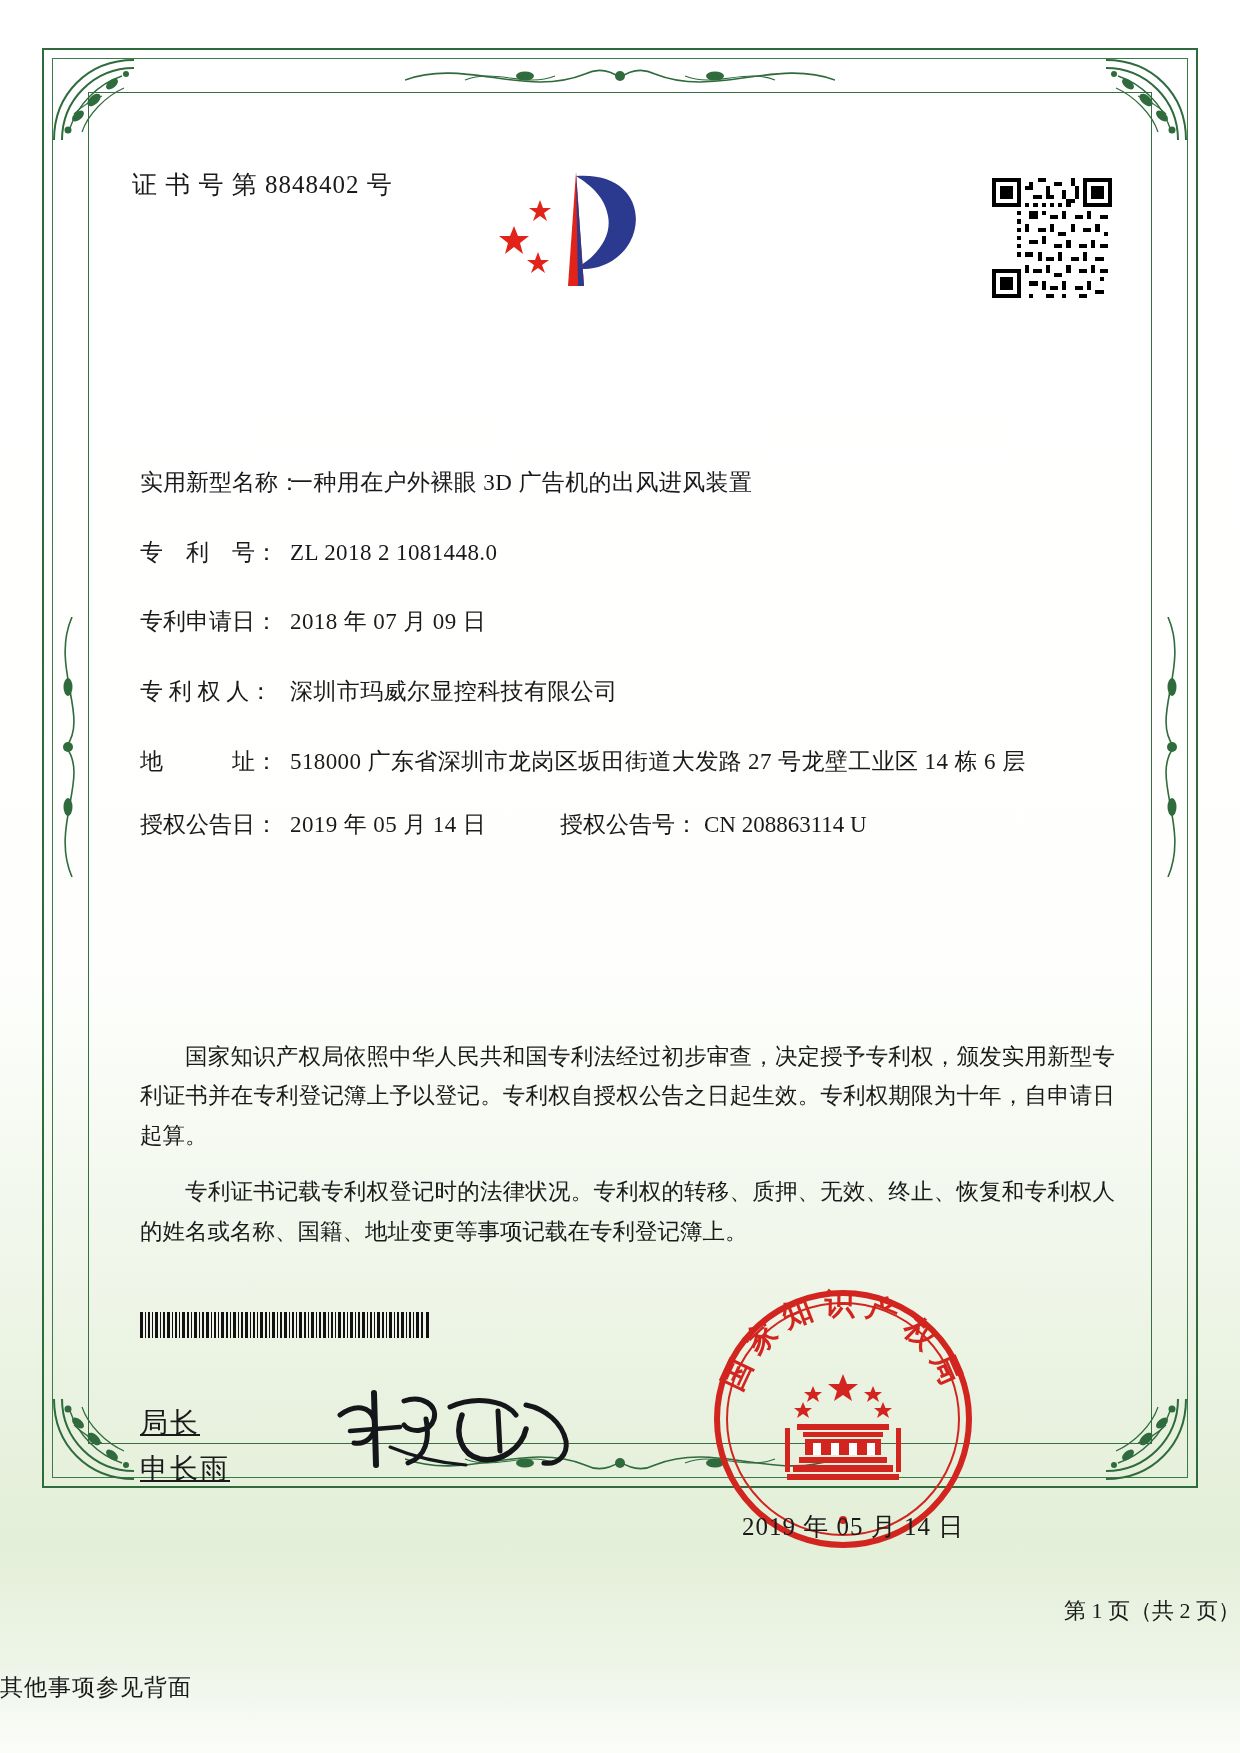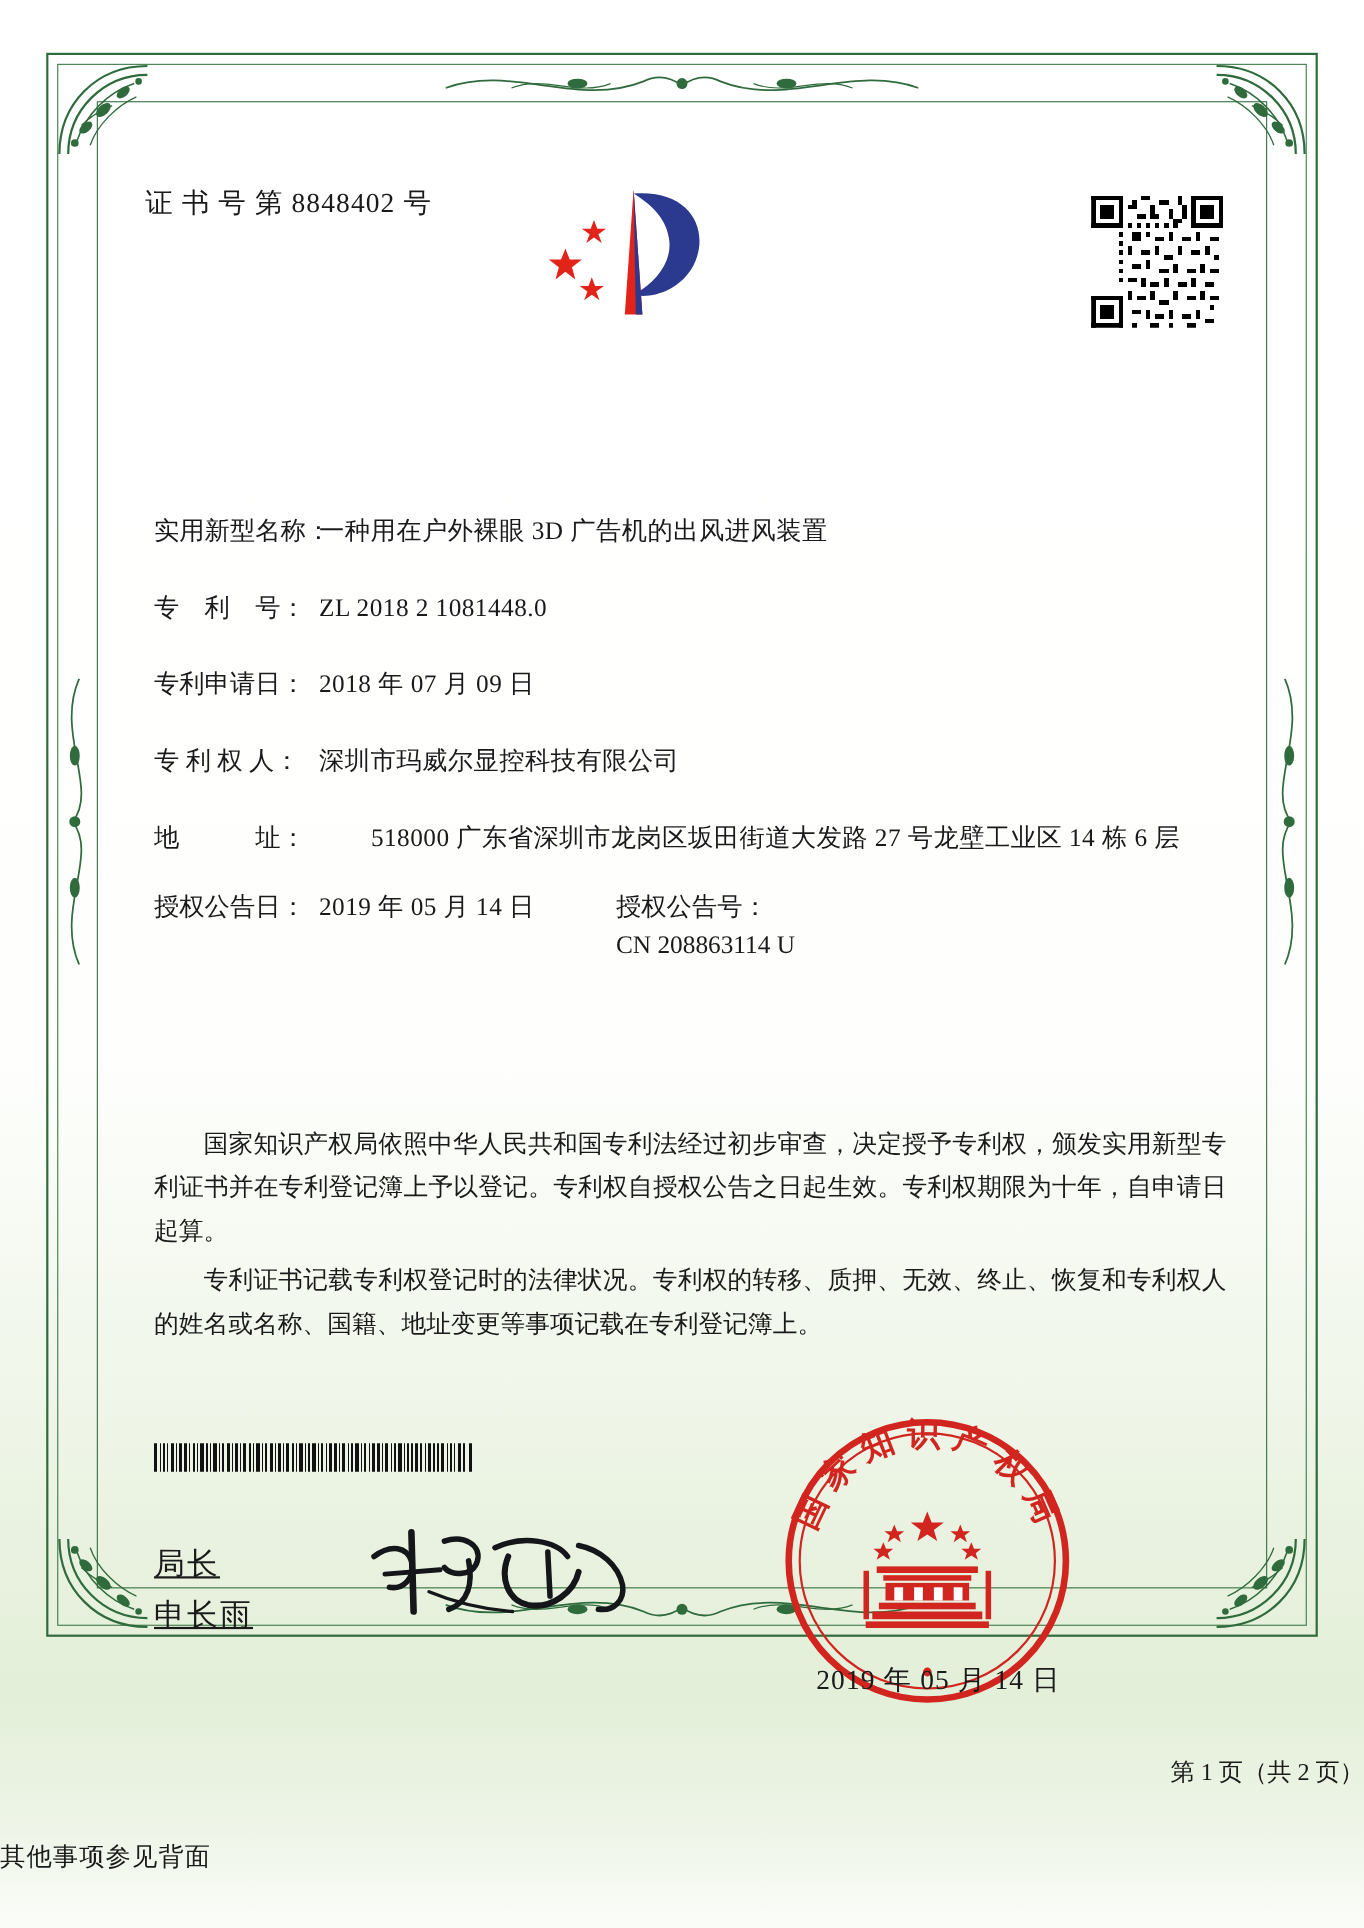--- a/index.html
+++ b/index.html
@@ -164,42 +164,42 @@
     width: 150px;
     flex: 0 0 150px;
     white-space: nowrap;
     letter-spacing: 0px;
   }
   .row .val {
     flex: 1;
     letter-spacing: 0.4px;
   }
   .row.addr { margin-bottom: 28px; }
-  .row.addr .val { line-height: 1.55; text-align: center; }
+  .row.addr .val { line-height: 1.55; }
   .row.pub { margin-bottom: 26px; }
   .pub-inner { display: flex; width: 100%; }
   .pub-left { flex: 0 0 420px; display: flex; }
-  .pub-right { display: flex; flex-direction: column; }
+  .pub-right { display: flex; }
   .pub-right .lab2 {
     white-space: nowrap;
     margin-right: 6px;
   }
 
   
   .paras {
     position: absolute;
     left: 140px;
     top: 1020px;
     width: 975px;
     font-size: 22.5px;
     line-height: 1.75;
     text-align: justify;
   }
   .paras p {
-    margin: 0 0 6px 0;
+    margin: 17px 0 6px 0;
     text-indent: 2em;
   }
 
   
   .barcode {
     position: absolute;
     left: 140px;
     top: 1312px;
     width: 290px;
     height: 26px;

